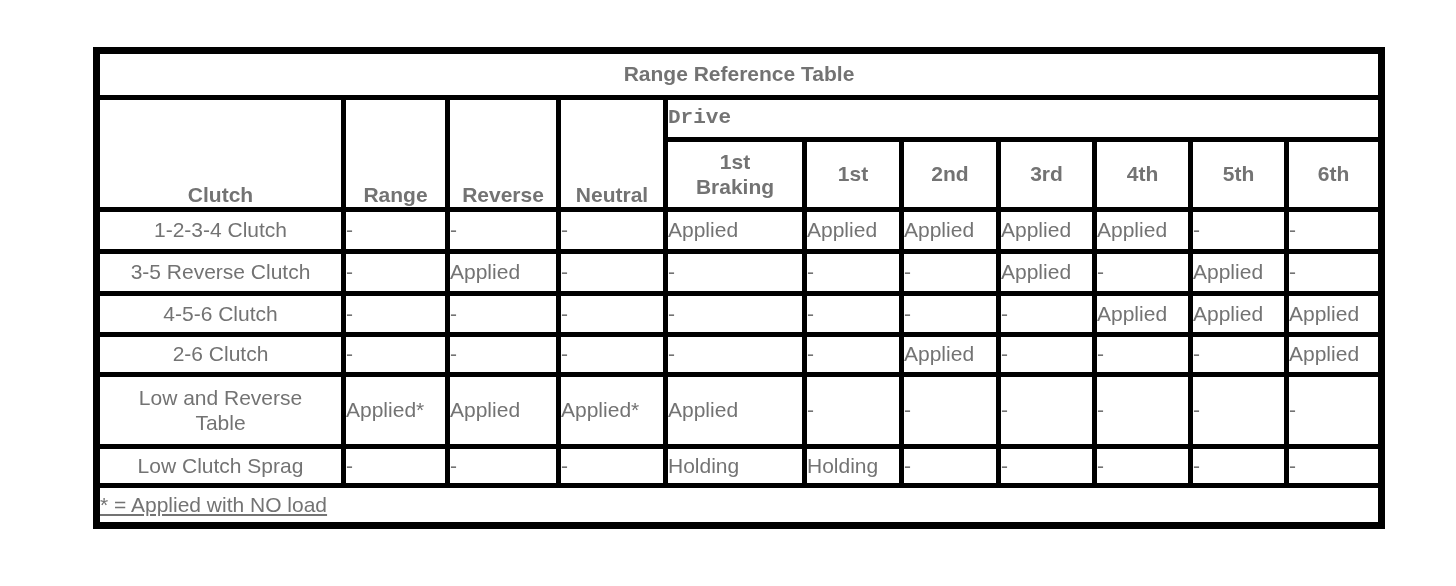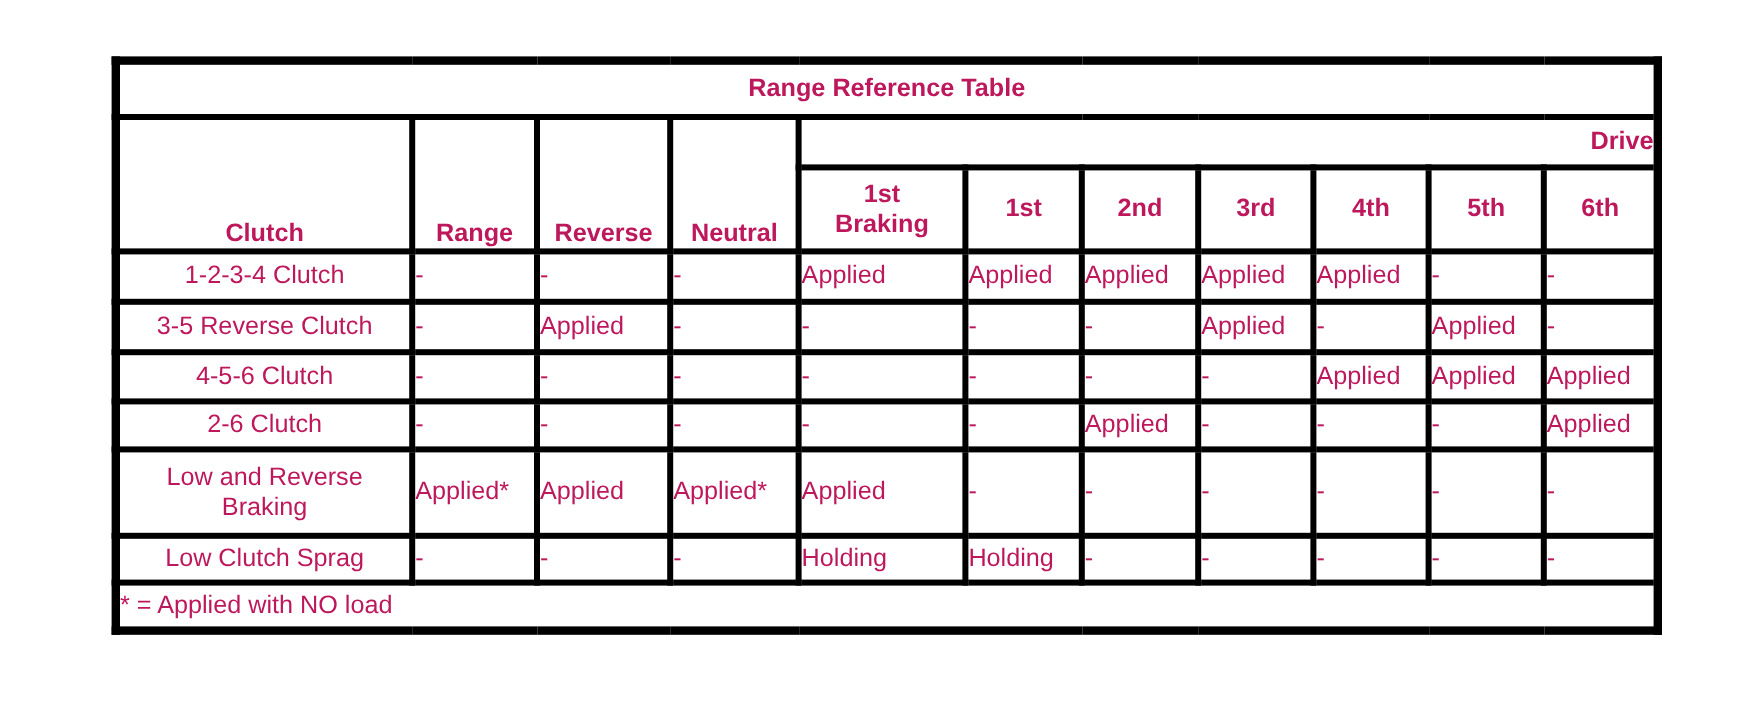--- a/index.html
+++ b/index.html
@@ -17,49 +17,50 @@
   }
   table.rrt {
     position: absolute;
     left: 93px;
     top: 47px;
     width: 1285px;
     border-collapse: collapse;
     table-layout: fixed;
     background: #ffffff;
     border: 7px solid #000000;
-    color: #be185d;
+    color: #737373;
   }
   table.rrt td, table.rrt th {
     border: 5px solid #000000;
     font-size: 21px;
     line-height: 1.15;
     overflow: hidden;
     padding: 0;
   }
   tr.r-title { height: 47px; }
   tr.r-group { height: 42px; }
   tr.r-sub   { height: 70px; }
   tbody tr   { height: 42px; }
   tbody tr:nth-child(3) { height: 41px; }
   tbody tr:nth-child(4) { height: 40px; margin-top: 29px; }
   tbody tr:nth-child(5) { height: 72px; }
   tbody tr:nth-child(6) { height: 39px; }
-  tfoot tr   { height: 40px; }
+  tfoot tr   { height: 40px; text-decoration: underline; }
 
   .title-cell {
     font-weight: bold;
     font-size: 22px;
     text-align: center;
     vertical-align: middle;
   }
   .group-cell {
     font-weight: bold;
-    text-align: right;
-    vertical-align: middle;
+    text-align: left;
+    vertical-align: middle;
+    font-family: Liberation Mono, monospace;
   }
   .head-cell {
     font-weight: bold;
     text-align: center;
     vertical-align: bottom;
     padding-bottom: 14px;
   }
   .sub-cell {
     font-weight: bold;
     text-align: center;
@@ -175,21 +176,21 @@
           <td class="value-cell">-</td>
           <td class="value-cell">-</td>
           <td class="value-cell">Applied</td>
           <td class="value-cell">-</td>
           <td class="value-cell">-</td>
           <td class="value-cell">-</td>
           <td class="value-cell dbl">Applied</td>
         </tr>
         <tr>
           <td class="label-cell">Low and Reverse
-Braking</td>
+Table</td>
           <td class="value-cell">Applied*</td>
           <td class="value-cell">Applied</td>
           <td class="value-cell">Applied*</td>
           <td class="value-cell">Applied</td>
           <td class="value-cell">-</td>
           <td class="value-cell">-</td>
           <td class="value-cell">-</td>
           <td class="value-cell">-</td>
           <td class="value-cell">-</td>
           <td class="value-cell dbl">-</td>

